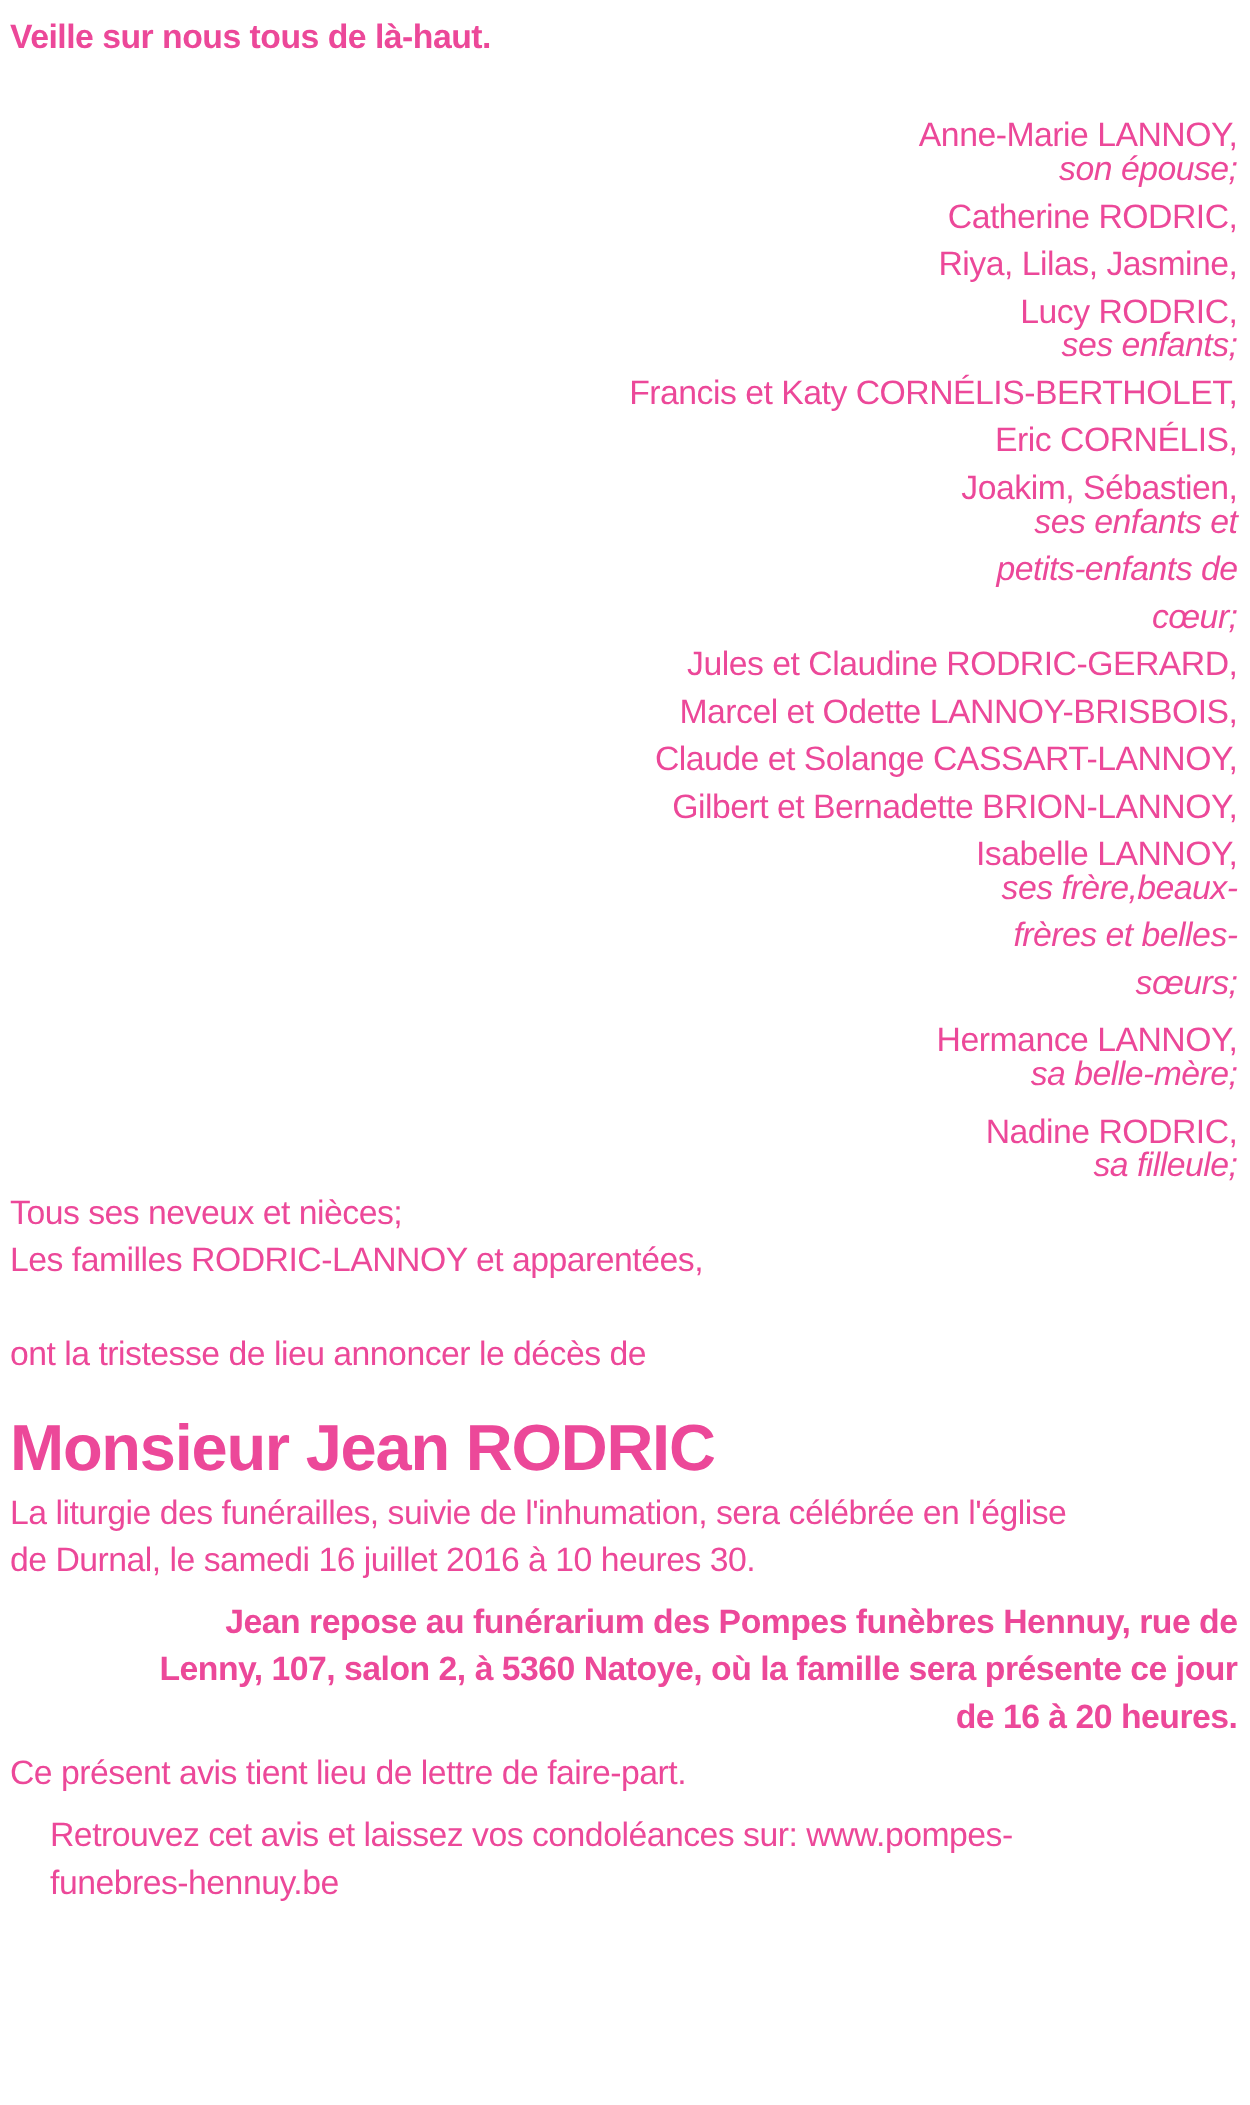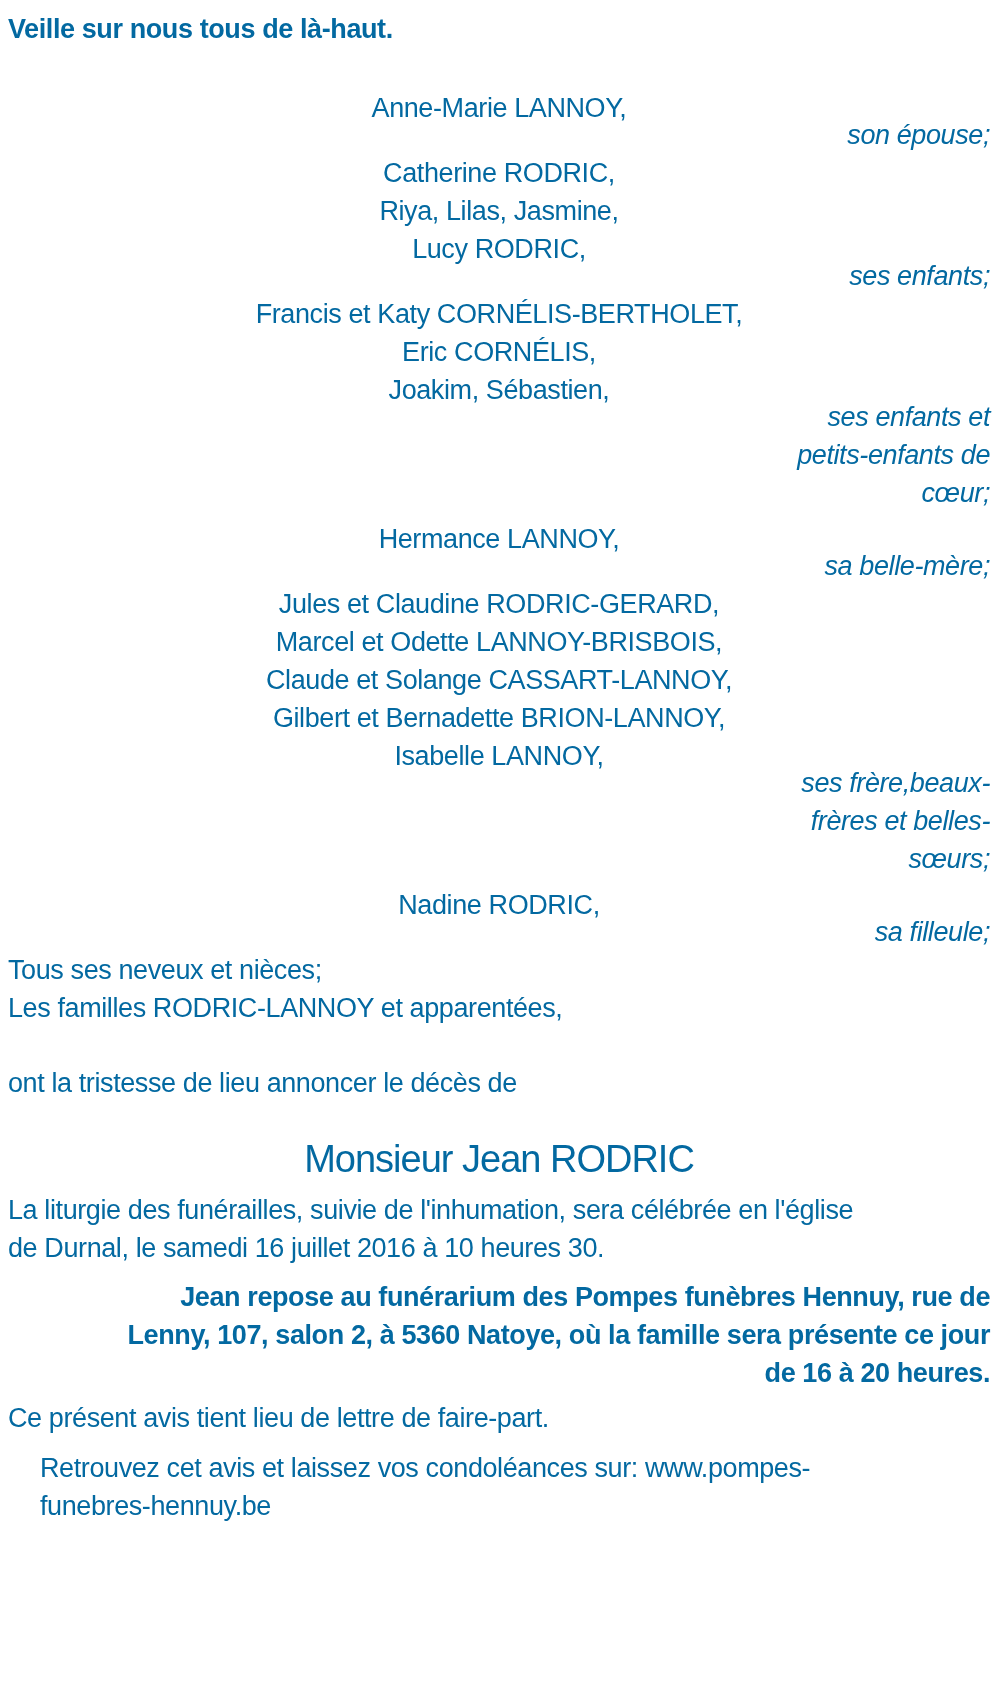--- a/index.html
+++ b/index.html
@@ -7,60 +7,59 @@
     padding: 0;
     background: #ffffff;
   }
   .page {
     position: relative;
     width: 1000px;
     height: 1684px;
     box-sizing: border-box;
     padding: 10px 10px 0 8px;
     background: #ffffff;
-    color: #0369a1;
+    color: #ec4899;
     font-family: "Liberation Sans", "DejaVu Sans", sans-serif;
     font-size: 27px;
     line-height: 38px;
     letter-spacing: -0.4px;
     overflow: hidden;
   }
   .dedication {
     margin: 0 0 41px 0;
     font-weight: bold;
     white-space: pre-line;
   }
   .family-group { margin: 0; }
   .family-group.gap8 { margin-top: 8px; }
   .names {
     white-space: pre-line;
-    text-align: center;
+    text-align: right;
   }
   .relation {
     white-space: pre-line;
     font-style: italic;
     text-align: right;
     margin-top: -11px;
   }
   .closing-names {
     white-space: pre-line;
     margin: 0;
   }
   .announcement {
     margin: 37px 0 0 0;
     white-space: pre-line;
   }
   .deceased {
     margin: 29px 0 0 0;
-    font-size: 38px;
+    font-size: 52px;
     line-height: 56px;
-    font-weight: normal;
+    font-weight: bold;
     letter-spacing: -1px;
     white-space: pre-line;
-    text-align: center;
   }
   .para {
     margin: 0;
     white-space: pre-line;
   }
   .p-birth { margin-top: 42px; }
   .p-liturgy { margin-top: 4px; }
   .p-home { margin-top: 11px; font-weight: bold; text-align: right; }
   .p-fairepart { margin-top: 7px; }
   .p-condolences { margin-top: 12px; margin-left: 32px; }
@@ -88,34 +87,34 @@
 
     <div class="family-group">
       <div class="names">Francis et Katy CORNÉLIS-BERTHOLET,
 Eric CORNÉLIS,
 Joakim, Sébastien,</div>
       <div class="relation">ses enfants et
 petits-enfants de
 cœur;</div>
     </div>
 
-    <div class="family-group gap8">
-      <div class="names">Hermance LANNOY,</div>
-      <div class="relation">sa belle-mère;</div>
-    </div>
-
     <div class="family-group">
       <div class="names">Jules et Claudine RODRIC-GERARD,
 Marcel et Odette LANNOY-BRISBOIS,
 Claude et Solange CASSART-LANNOY,
 Gilbert et Bernadette BRION-LANNOY,
 Isabelle LANNOY,</div>
       <div class="relation">ses frère,beaux-
 frères et belles-
 sœurs;</div>
+    </div>
+
+    <div class="family-group gap8">
+      <div class="names">Hermance LANNOY,</div>
+      <div class="relation">sa belle-mère;</div>
     </div>
 
     <div class="family-group gap8">
       <div class="names">Nadine RODRIC,</div>
       <div class="relation">sa filleule;</div>
     </div>
 
   </section>
 
   <div class="closing-names">Tous ses neveux et nièces;

